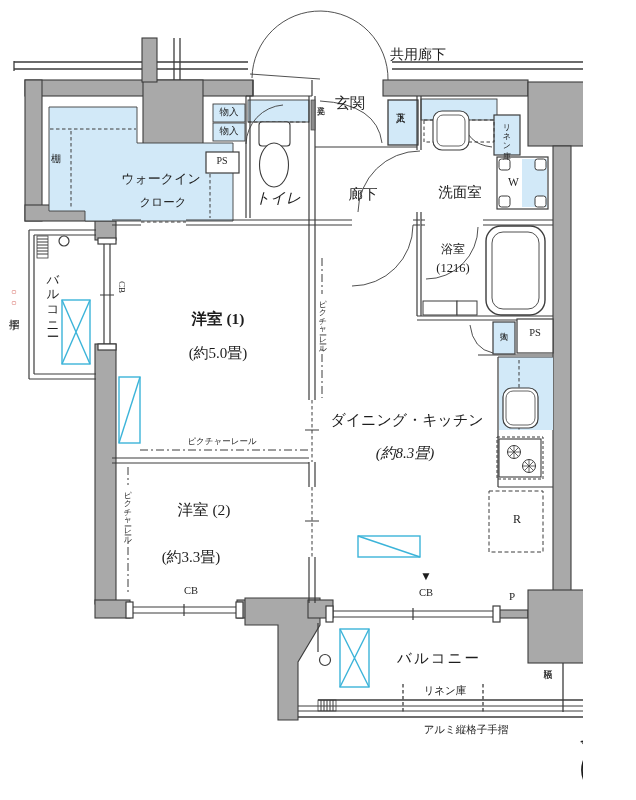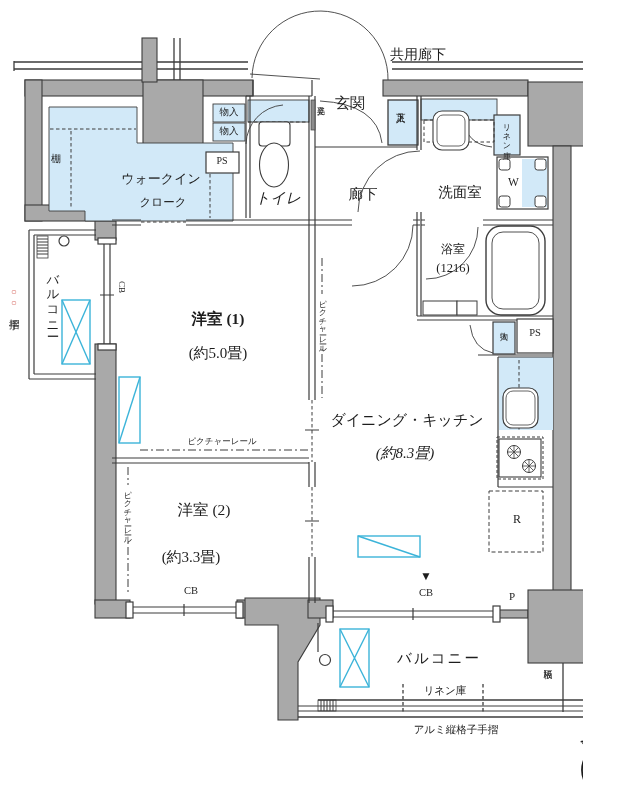--- a/index.html
+++ b/index.html
@@ -216,17 +216,17 @@
   <div class="lbl v bg" style="left:121px;top:485px;font-size:8px;">ピクチャーレール</div>
   <div class="lbl v" style="left:117px;top:281px;font-size:9px;">CB</div>
   <div class="lbl c" style="left:191px;top:585px;font-size:10.5px;">CB</div>
   <div class="lbl c" style="left:426px;top:587px;font-size:10.5px;">CB</div>
   <div class="lbl c" style="left:426px;top:570px;font-size:12px;">▼</div>
   <div class="lbl v" style="left:46px;top:265px;font-size:12.5px;letter-spacing:2px;">バルコニー</div>
   <div class="lbl c" style="left:439px;top:650px;font-size:14.5px;letter-spacing:2px;">バルコニー</div>
   <div class="lbl v red" style="left:8px;top:286px;font-size:10px;">○○</div>
   <div class="lbl v" style="left:8px;top:311px;font-size:10.5px;">手摺</div>
   <div class="lbl c" style="left:445px;top:685px;font-size:10.5px;">リネン庫</div>
-  <div class="lbl c" style="left:456px;top:724px;font-size:10.5px;">アルミ縦格子手摺</div>
+  <div class="lbl c" style="left:466px;top:724px;font-size:10.5px;">アルミ縦格子手摺</div>
   <div class="lbl v" style="left:543px;top:663px;font-size:9px;">隔板</div>
   <div class="lbl rot" style="left:581px;top:736px;font-size:11px;font-weight:bold;">N</div>
 
 </div>
 
 </body></html>

